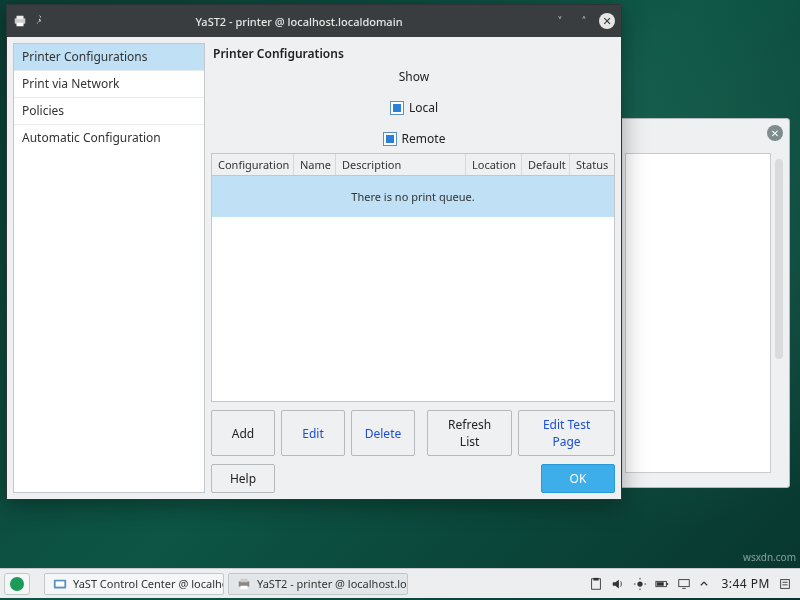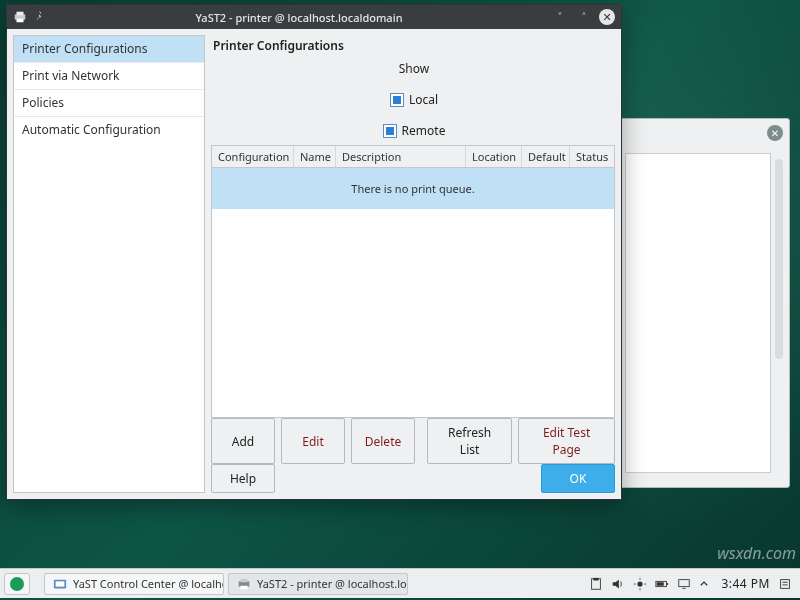--- a/index.html
+++ b/index.html
@@ -29,21 +29,21 @@
     position: absolute; right: 6px; top: 40px; width: 8px; height: 200px;
     background: #d9dbdd; border-radius: 4px;
   }
   
   .window {
     position: absolute; left: 6px; top: 4px; width: 616px; height: 496px;
     background: #eff0f1; border: 1px solid #2e3436; border-radius: 2px;
     display: flex; flex-direction: column; box-shadow: 0 6px 24px rgba(0,0,0,0.35);
   }
   .titlebar {
-    height: 24px; background: #3a3d3f; color: #e6e6e6;
+    height: 32px; background: #3a3d3f; color: #e6e6e6;
     display: flex; align-items: center; padding: 0 6px; gap: 6px;
     font-size: 11px;
   }
   .titlebar .tb-icon { width: 14px; height: 14px; display:inline-block; }
   .titlebar .tb-title { flex: 1; text-align: center; font-weight: 500; }
   .titlebar .tb-btn { width: 18px; text-align: center; cursor: pointer; font-size: 12px; }
   .titlebar .tb-close {
     width: 16px; height: 16px; border-radius: 50%; background: #e6e6e6; color: #333;
     line-height: 16px; text-align: center; font-size: 11px; cursor: pointer;
   }
@@ -79,29 +79,29 @@
   .th {
     padding: 3px 6px; font-size: 11px; color: #333; border-right: 1px solid #d6d8da;
     white-space: nowrap;
   }
   .th:last-child { border-right: none; }
   .empty-row {
     background: #bfe0f5; color: #333; text-align: center;
     padding: 13px 0; font-size: 11px;
   }
   .tbody { flex: 1; background: #fff; }
-  .btn-row { display: flex; gap: 6px; }
+  .btn-row { display: flex; gap: 6px; margin-top: 8px; }
   .btn-row .spacer { flex: 1; }
   .btn {
     min-width: 64px; padding: 5px 12px; font-size: 12px;
     background: #eff0f1; border: 1px solid #b6b9bc; color: #222;
     cursor: pointer; border-radius: 2px;
   }
   .btn:disabled, .btn.disabled {
-    color: #7f1d1d; cursor: default;
+    color: #1d4ed8; cursor: default;
   }
   .btn.primary {
     background: #3daee9; border-color: #2a9ad6; color: #fff; min-width: 74px;
   }
   
   .taskbar {
     position: absolute; left: 0; right: 0; bottom: 2px; height: 30px;
     background: #eceeef; border-top: 1px solid #c6c8ca;
     display: flex; align-items: center; padding: 0 4px; gap: 4px;
     font-size: 11px; color: #333;
@@ -116,21 +116,21 @@
     padding: 0 8px; border: 1px solid #c4c7ca; border-radius: 2px;
     background: #f5f6f7; max-width: 180px; overflow: hidden; white-space: nowrap;
     cursor: pointer;
   }
   .task-item.active { background: #e3e6e8; }
   .task-icon { width: 14px; height: 14px; display: inline-block; }
   .tray { margin-left: auto; display: flex; align-items: center; gap: 8px; padding-right: 4px; }
   .tray .tic { width: 14px; height: 14px; display:inline-block; color:#333; }
   .tray .clock { font-size: 12px; color: #222; letter-spacing: 0.5px; }
   .sep { width: 6px; }
-  .watermark { position:absolute; right:4px; bottom:36px; font-size:16px; color:rgba(255,255,255,0.5);font-style:italic; }
+  .watermark { position:absolute; right:4px; bottom:36px; font-size:10px; color:rgba(255,255,255,0.5); }
 </style>
 </head>
 <body>
 
 <div class="bg-window">
   <div class="bg-close">✕</div>
   <div class="bg-inner"></div>
   <div class="bg-scroll"></div>
 </div>
 

